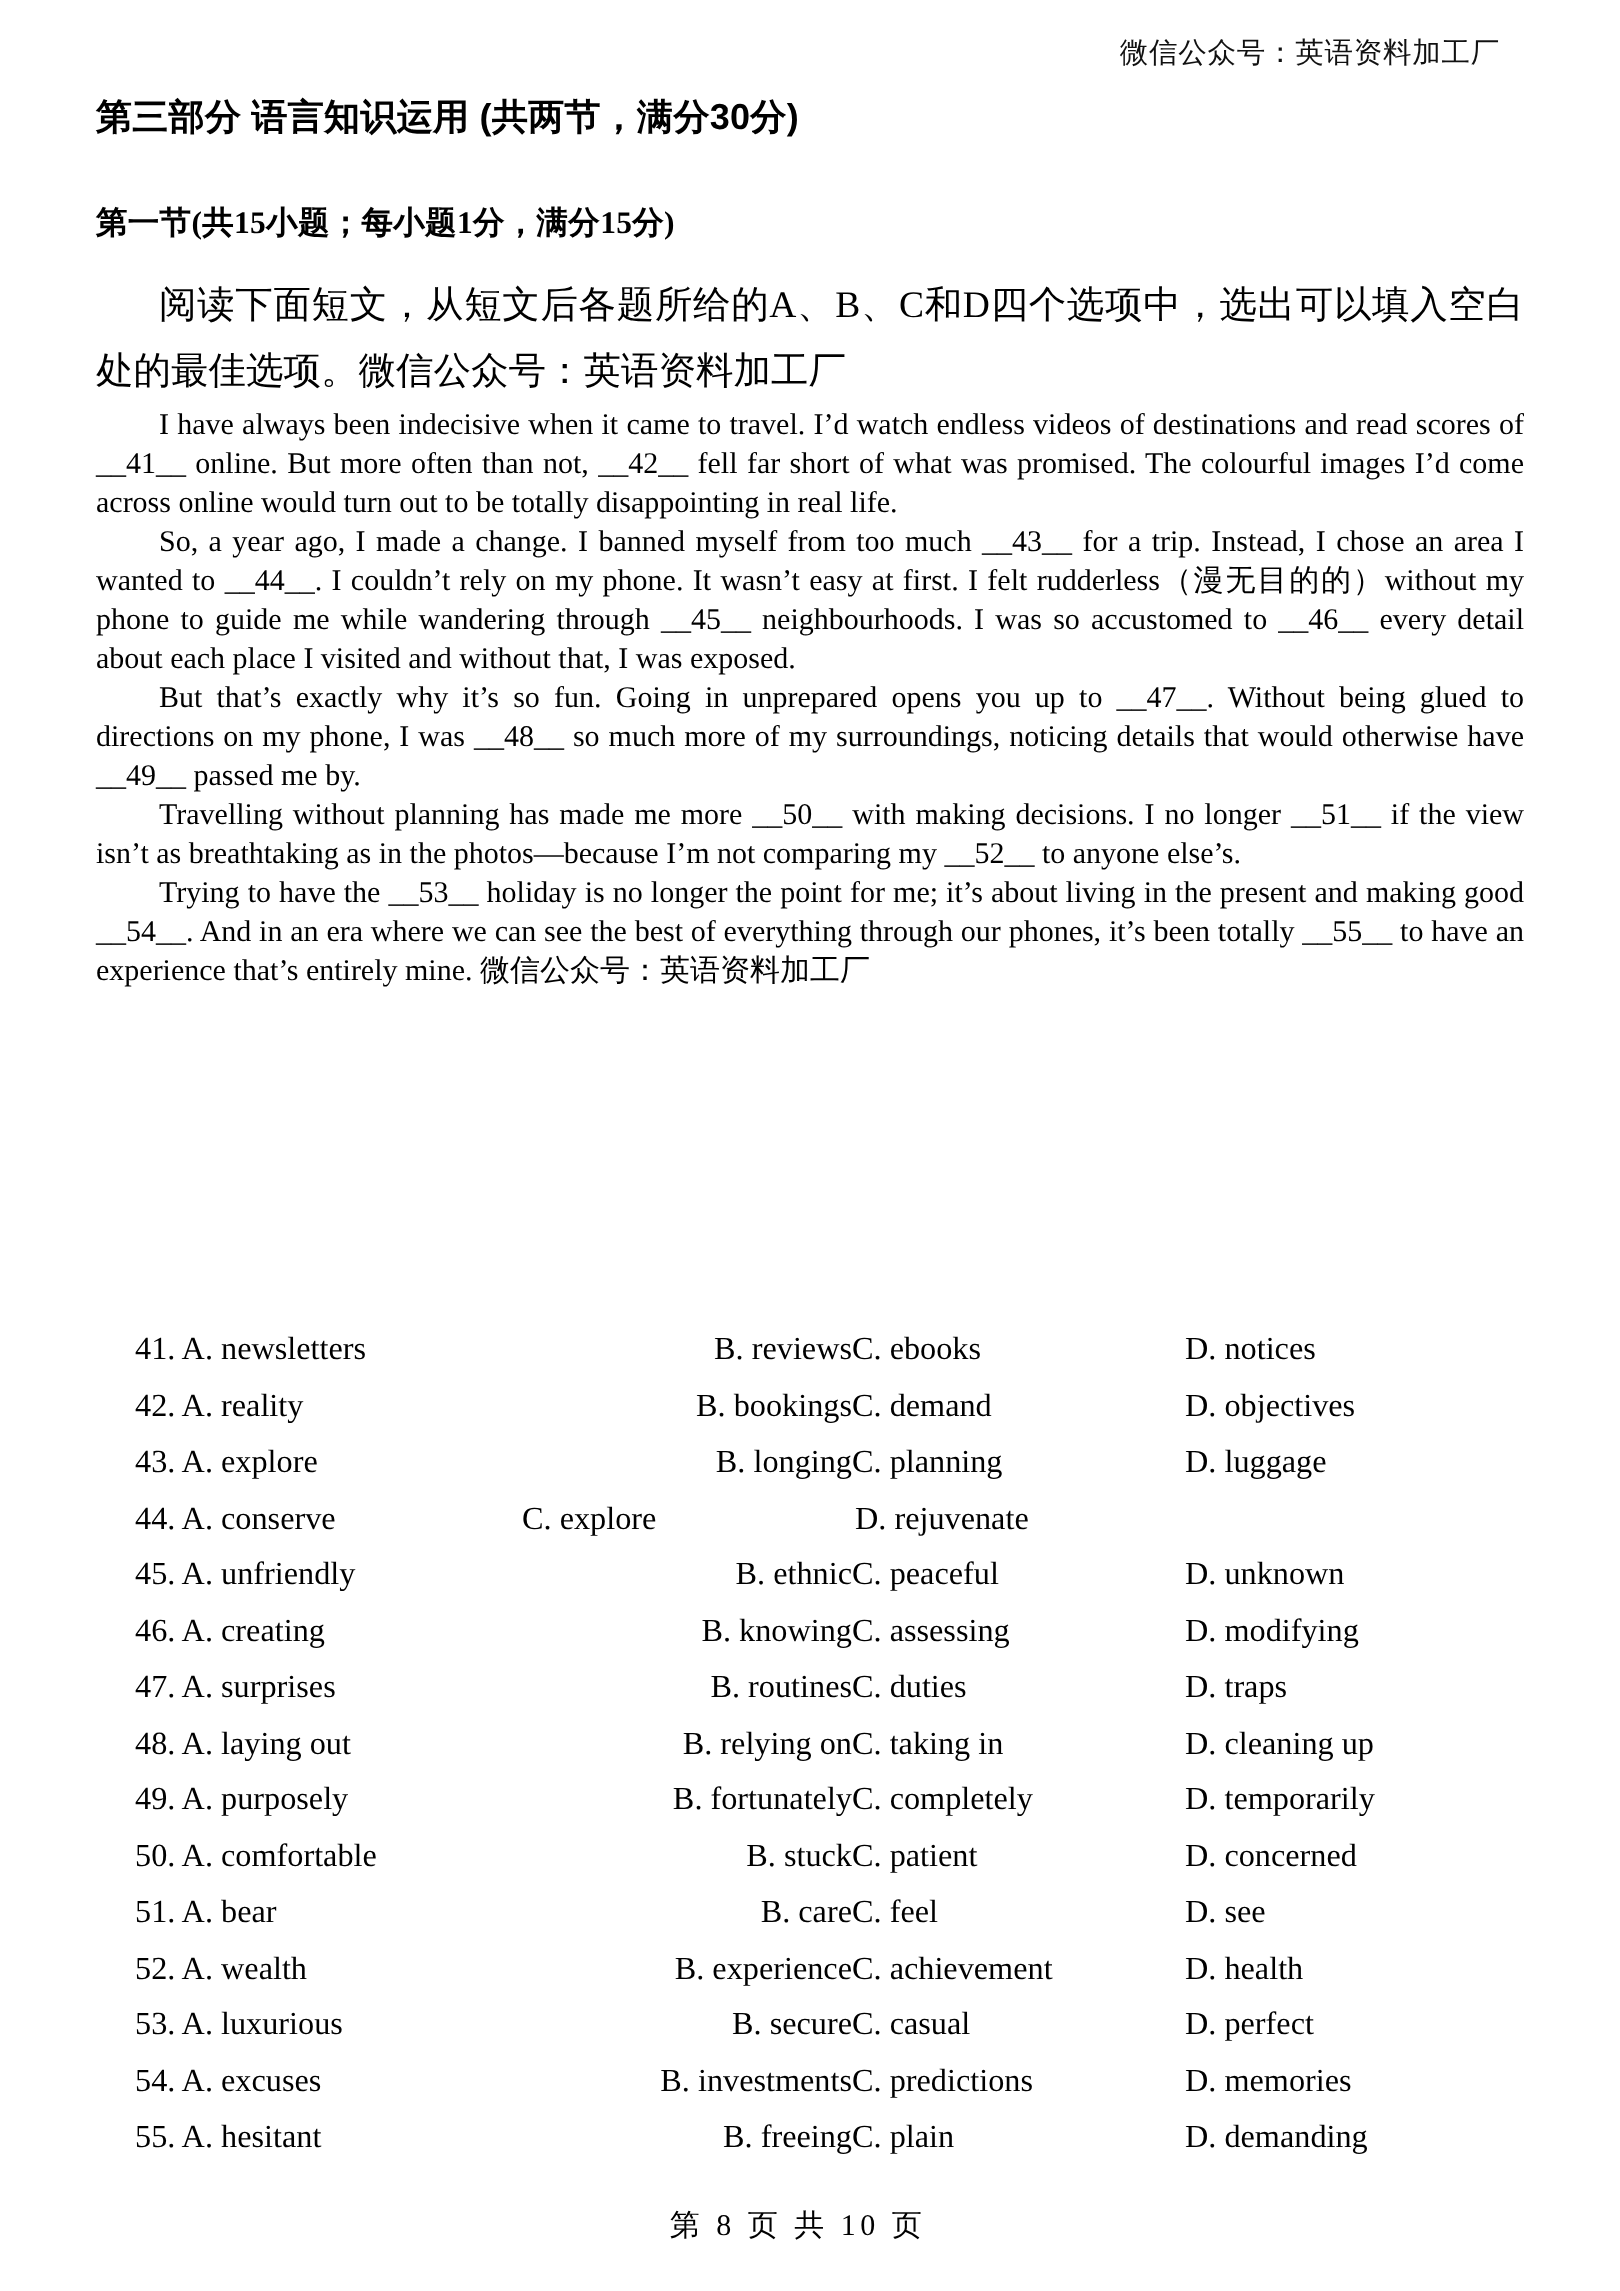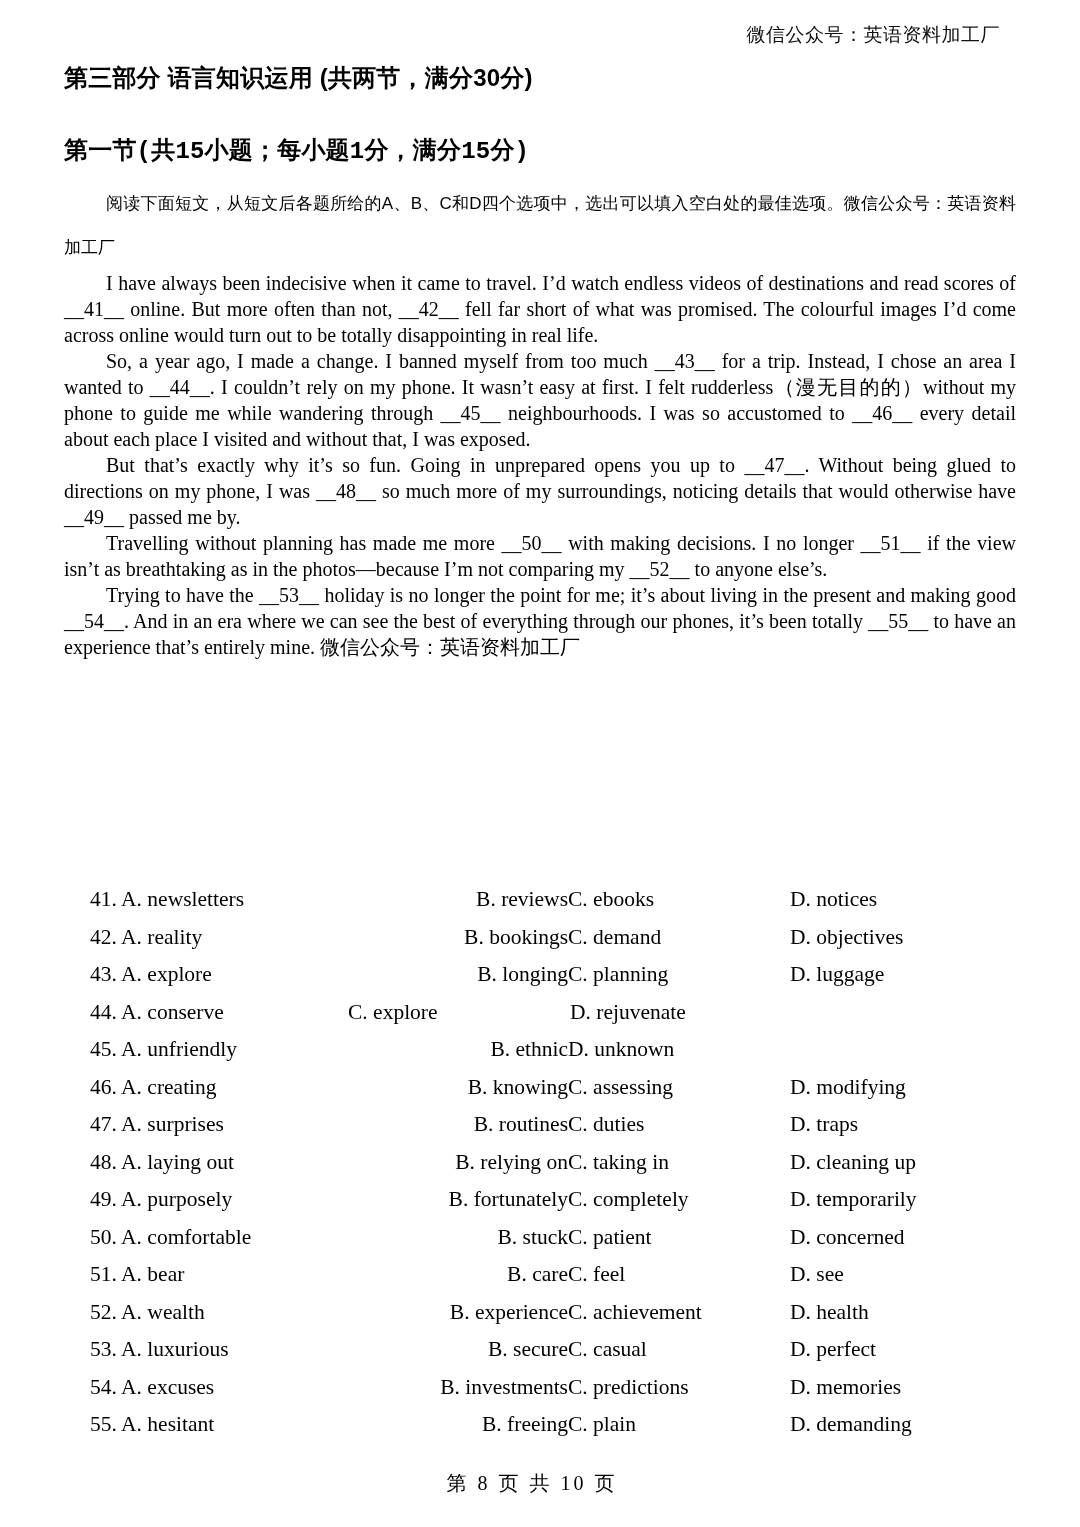--- a/index.html
+++ b/index.html
@@ -42,23 +42,23 @@
     font-family: "Liberation Sans", "DejaVu Sans", sans-serif;
     font-weight: bold;
     font-size: 24px;
     letter-spacing: 0.2px;
     white-space: nowrap;
   }
   .subsection-title {
     position: absolute;
     left: 64px;
     top: 134px;
-    font-family: Liberation Mono, monospace;
+    font-family: Liberation Serif, serif;
     font-weight: bold;
-    font-size: 24px;
+    font-size: 21px;
     letter-spacing: 0.2px;
     white-space: nowrap;
   }
 
   
   .content {
     position: absolute;
     left: 64px;
     top: 182px;
     width: 952px;
@@ -67,22 +67,22 @@
     margin: 0;
     text-align: justify;
     text-justify: inter-word;
     font-size: 20px;
     line-height: 26px;
     text-indent: 42px;
     -webkit-hyphens: none;
     hyphens: none;
   }
   p.para.instruction {
-    font-family: Liberation Sans, sans-serif;
-    font-size: 17px;
+    font-family: Liberation Serif, serif;
+    font-size: 25px;
     line-height: 44px;
     text-indent: 42px;
   }
   p.para + p.para {
     margin-top: 0px;
   }
   .cn {
     font-family: "Liberation Serif", "DejaVu Serif", serif;
   }
 
@@ -163,20 +163,21 @@
 
     <div class="opt-row">
       <span class="opt-a"><span>44.</span> <span>A. conserve</span></span>
       <span class="opt-c">C. explore</span>
       <span class="opt-d">D. rejuvenate</span>
     </div>
 
     <div class="opt-row">
       <span class="opt-a"><span>45.</span> <span>A. unfriendly</span></span>
       <span class="opt-b">B. ethnic</span>
+      <span class="opt-c">C. peaceful</span>
       <span class="opt-d">D. unknown</span>
     </div>
 
     <div class="opt-row">
       <span class="opt-a"><span>46.</span> <span>A. creating</span></span>
       <span class="opt-b">B. knowing</span>
       <span class="opt-c">C. assessing</span>
       <span class="opt-d">D. modifying</span>
     </div>
 

